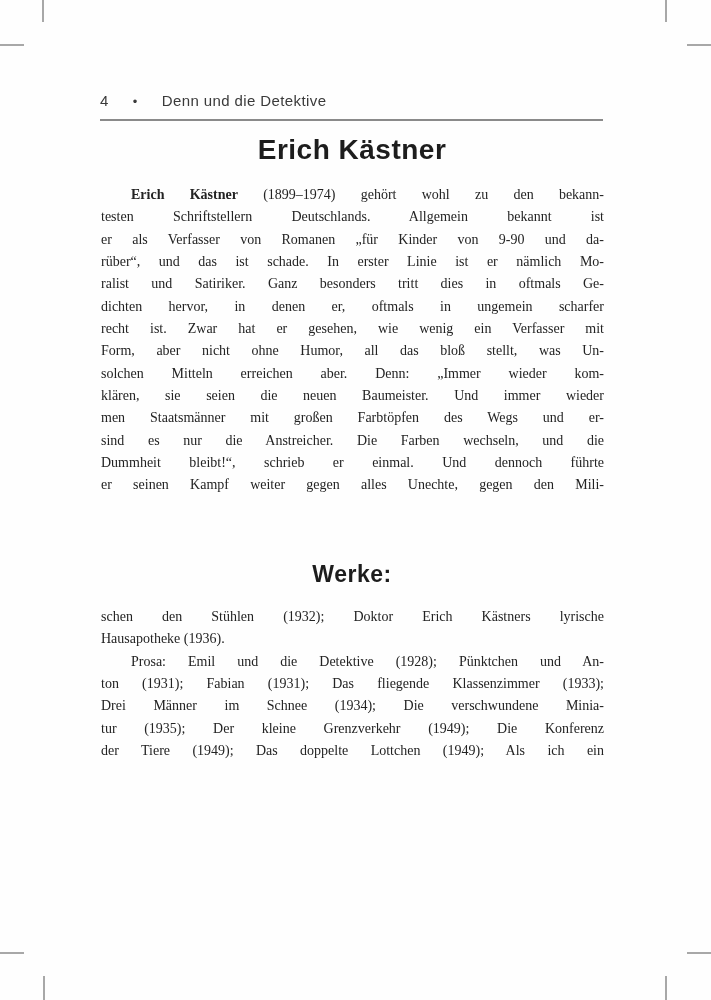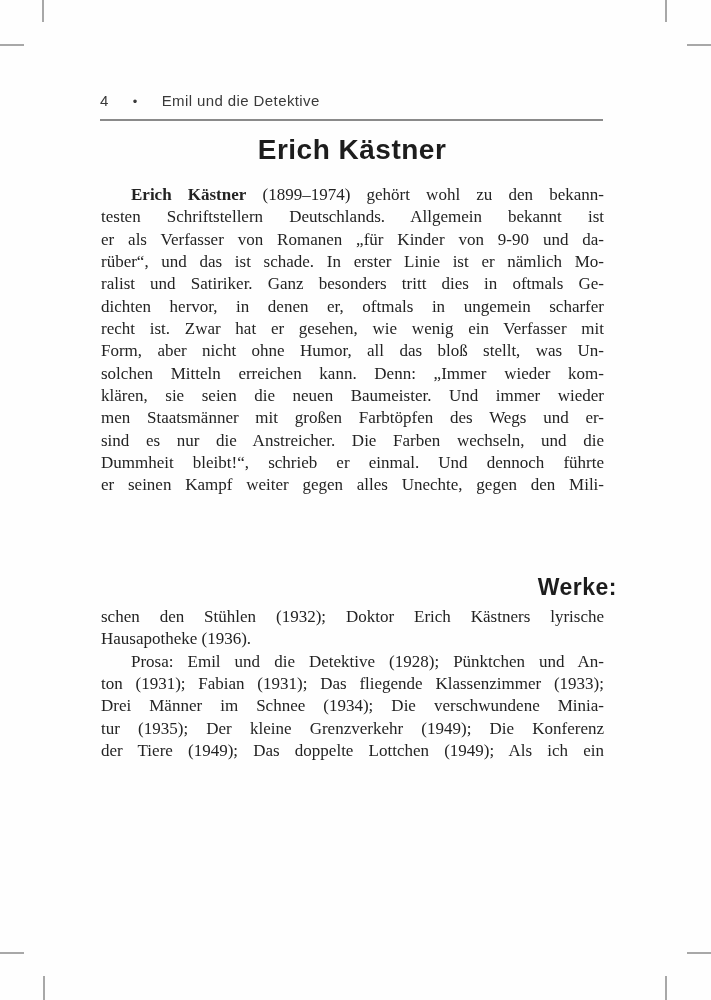--- a/index.html
+++ b/index.html
@@ -61,40 +61,40 @@
     font-weight: 700;
     font-size: 28px;
     line-height: 36px;
     color: #1d1d1d;
     letter-spacing: 0.5px;
   }
   .works-heading {
     position: absolute;
     left: 100px; top: 559px;
     width: 504px;
-    margin: 13px;
-    text-align: right;
+    margin: 0;
+    text-align: center;
     font-family: "Liberation Sans", sans-serif;
     font-weight: 700;
     font-size: 23px;
     line-height: 30px;
     color: #1d1d1d;
     letter-spacing: 0.5px;
   }
 
   
   .textblock {
     position: absolute;
     left: 101px;
     width: 503px;
   }
   .bio   { top: 184px; }
   .works { top: 606px; }
   .line {
-    font-size: 17px;
+    font-size: 14px;
     line-height: 22.33px;
     white-space: normal;
     text-align: justify;
     text-align-last: justify;
     color: #232323;
   }
   .line.indent { padding-left: 30px; }
   .line.last   { text-align-last: left; }
   .line .b     { font-weight: 700; }
 </style>
@@ -108,36 +108,36 @@
   <div class="crop tr-v"></div>
   <div class="crop tr-h"></div>
   <div class="crop bl-h"></div>
   <div class="crop bl-v"></div>
   <div class="crop br-h"></div>
   <div class="crop br-v"></div>
 
   <div class="running-header">
     <span class="pagenum">4</span>
     <span class="bullet">•</span>
-    <span class="booktitle">Emil und die Detektive</span>
+    <span class="booktitle">Denn und die Detektive</span>
   </div>
   <div class="header-rule"></div>
 
   <h1 class="page-title">Erich Kästner</h1>
 
   <section class="textblock bio">
     <div class="line indent"><span class="b">Erich Kästner</span><span> (1899–1974) gehört wohl zu den bekann-</span></div>
     <div class="line">testen Schriftstellern Deutschlands. Allgemein bekannt ist</div>
     <div class="line">er als Verfasser von Romanen „für Kinder von 9-90 und da-</div>
     <div class="line">rüber“, und das ist schade. In erster Linie ist er nämlich Mo-</div>
     <div class="line">ralist und Satiriker. Ganz besonders tritt dies in oftmals Ge-</div>
     <div class="line">dichten hervor, in denen er, oftmals in ungemein scharfer</div>
     <div class="line">recht ist. Zwar hat er gesehen, wie wenig ein Verfasser mit</div>
     <div class="line">Form, aber nicht ohne Humor, all das bloß stellt, was Un-</div>
-    <div class="line">solchen Mitteln erreichen kann. Denn: „Immer wieder kom-</div>
+    <div class="line">solchen Mitteln erreichen aber. Denn: „Immer wieder kom-</div>
     <div class="line">klären, sie seien die neuen Baumeister. Und immer wieder</div>
     <div class="line">men Staatsmänner mit großen Farbtöpfen des Wegs und er-</div>
     <div class="line">sind es nur die Anstreicher. Die Farben wechseln, und die</div>
     <div class="line">Dummheit bleibt!“, schrieb er einmal. Und dennoch führte</div>
     <div class="line">er seinen Kampf weiter gegen alles Unechte, gegen den Mili-</div>
   </section>
 
   <h2 class="works-heading">Werke:</h2>
 
   <section class="textblock works">

